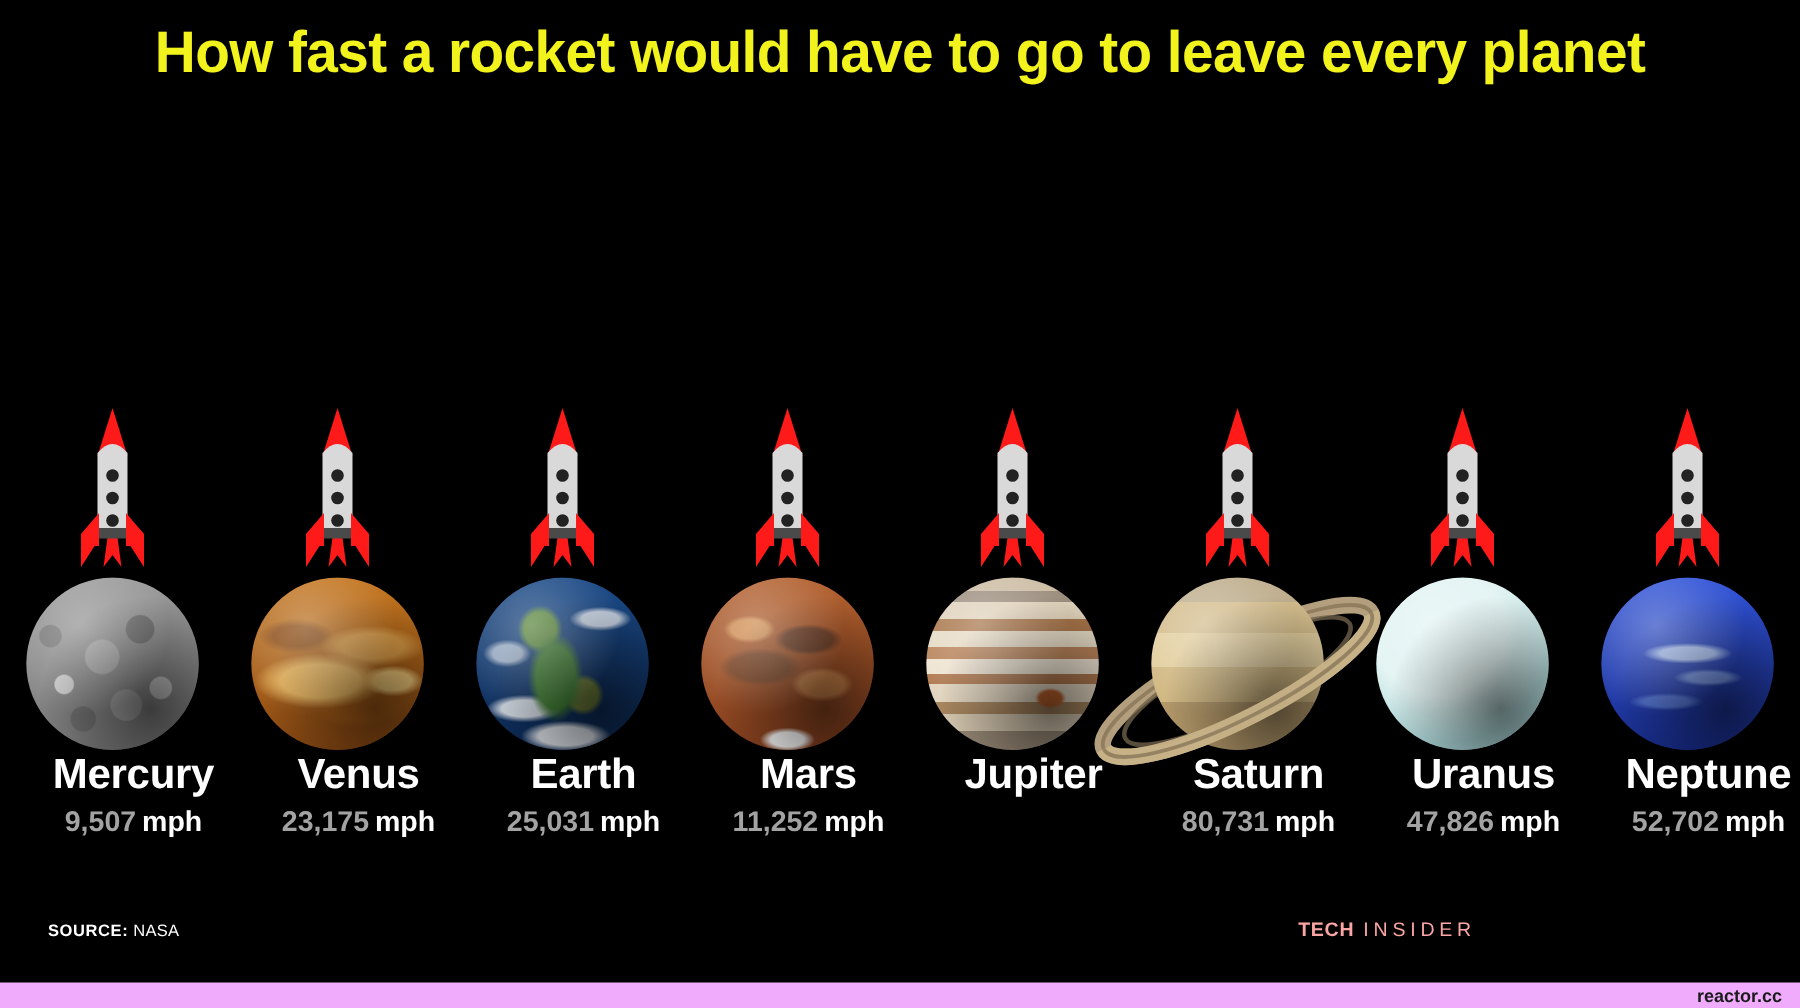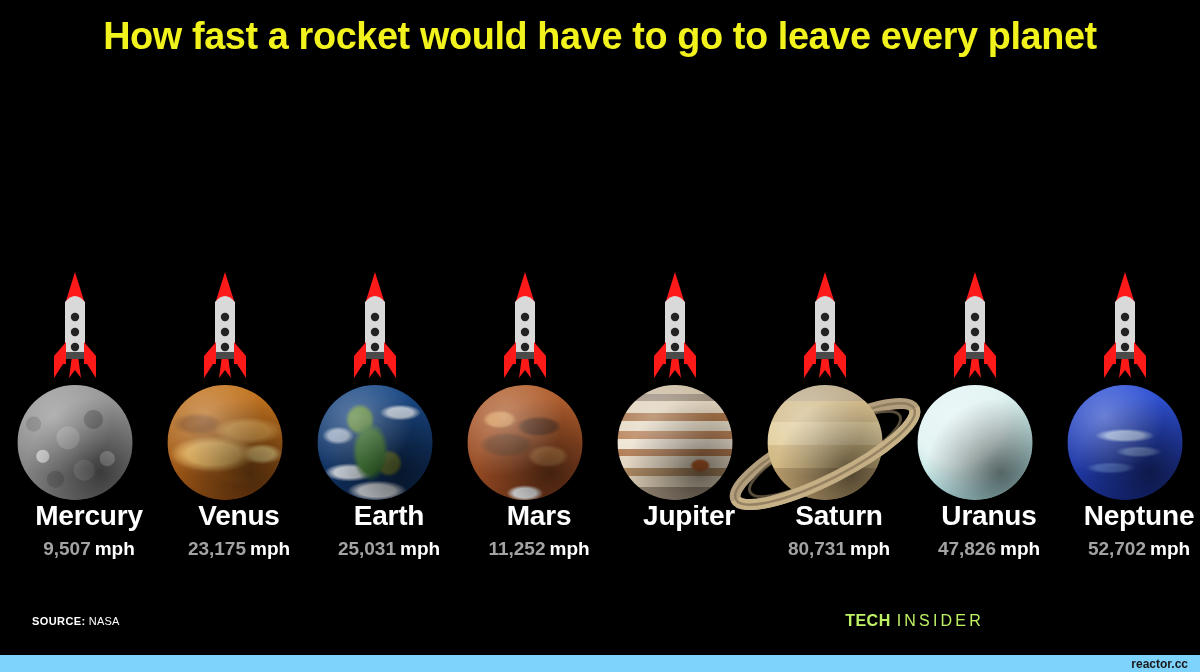--- a/index.html
+++ b/index.html
@@ -214,33 +214,33 @@
     font-size:11px;
     color:#ffffff;
     letter-spacing:0.2px;
   }
   #source .slabel { font-weight:bold; letter-spacing:0.4px; }
   #source .sval { font-weight:normal; }
 
   #brand {
     position:absolute;
     right:28px; top:612px;
-    color:#bef264;
-    font-size:16px;
+    color:#fca5a5;
+    font-size:13px;
     display:flex;
     align-items:baseline;
   }
   #brand .tech { font-weight:bold; letter-spacing:0.5px; }
   #brand .insider { font-weight:normal; letter-spacing:3.2px; margin-left:6px; }
 
   #bottombar {
     position:absolute;
     left:0; bottom:0;
     width:1200px; height:17px;
-    background:#7dd3fc;
+    background:#f0abfc;
   }
   #bottombar .wm {
     position:absolute;
     right:12px; top:1px;
     color:#1a1a1a;
     font-size:12px;
     font-weight:bold;
     line-height:16px;
   }
 </style>

